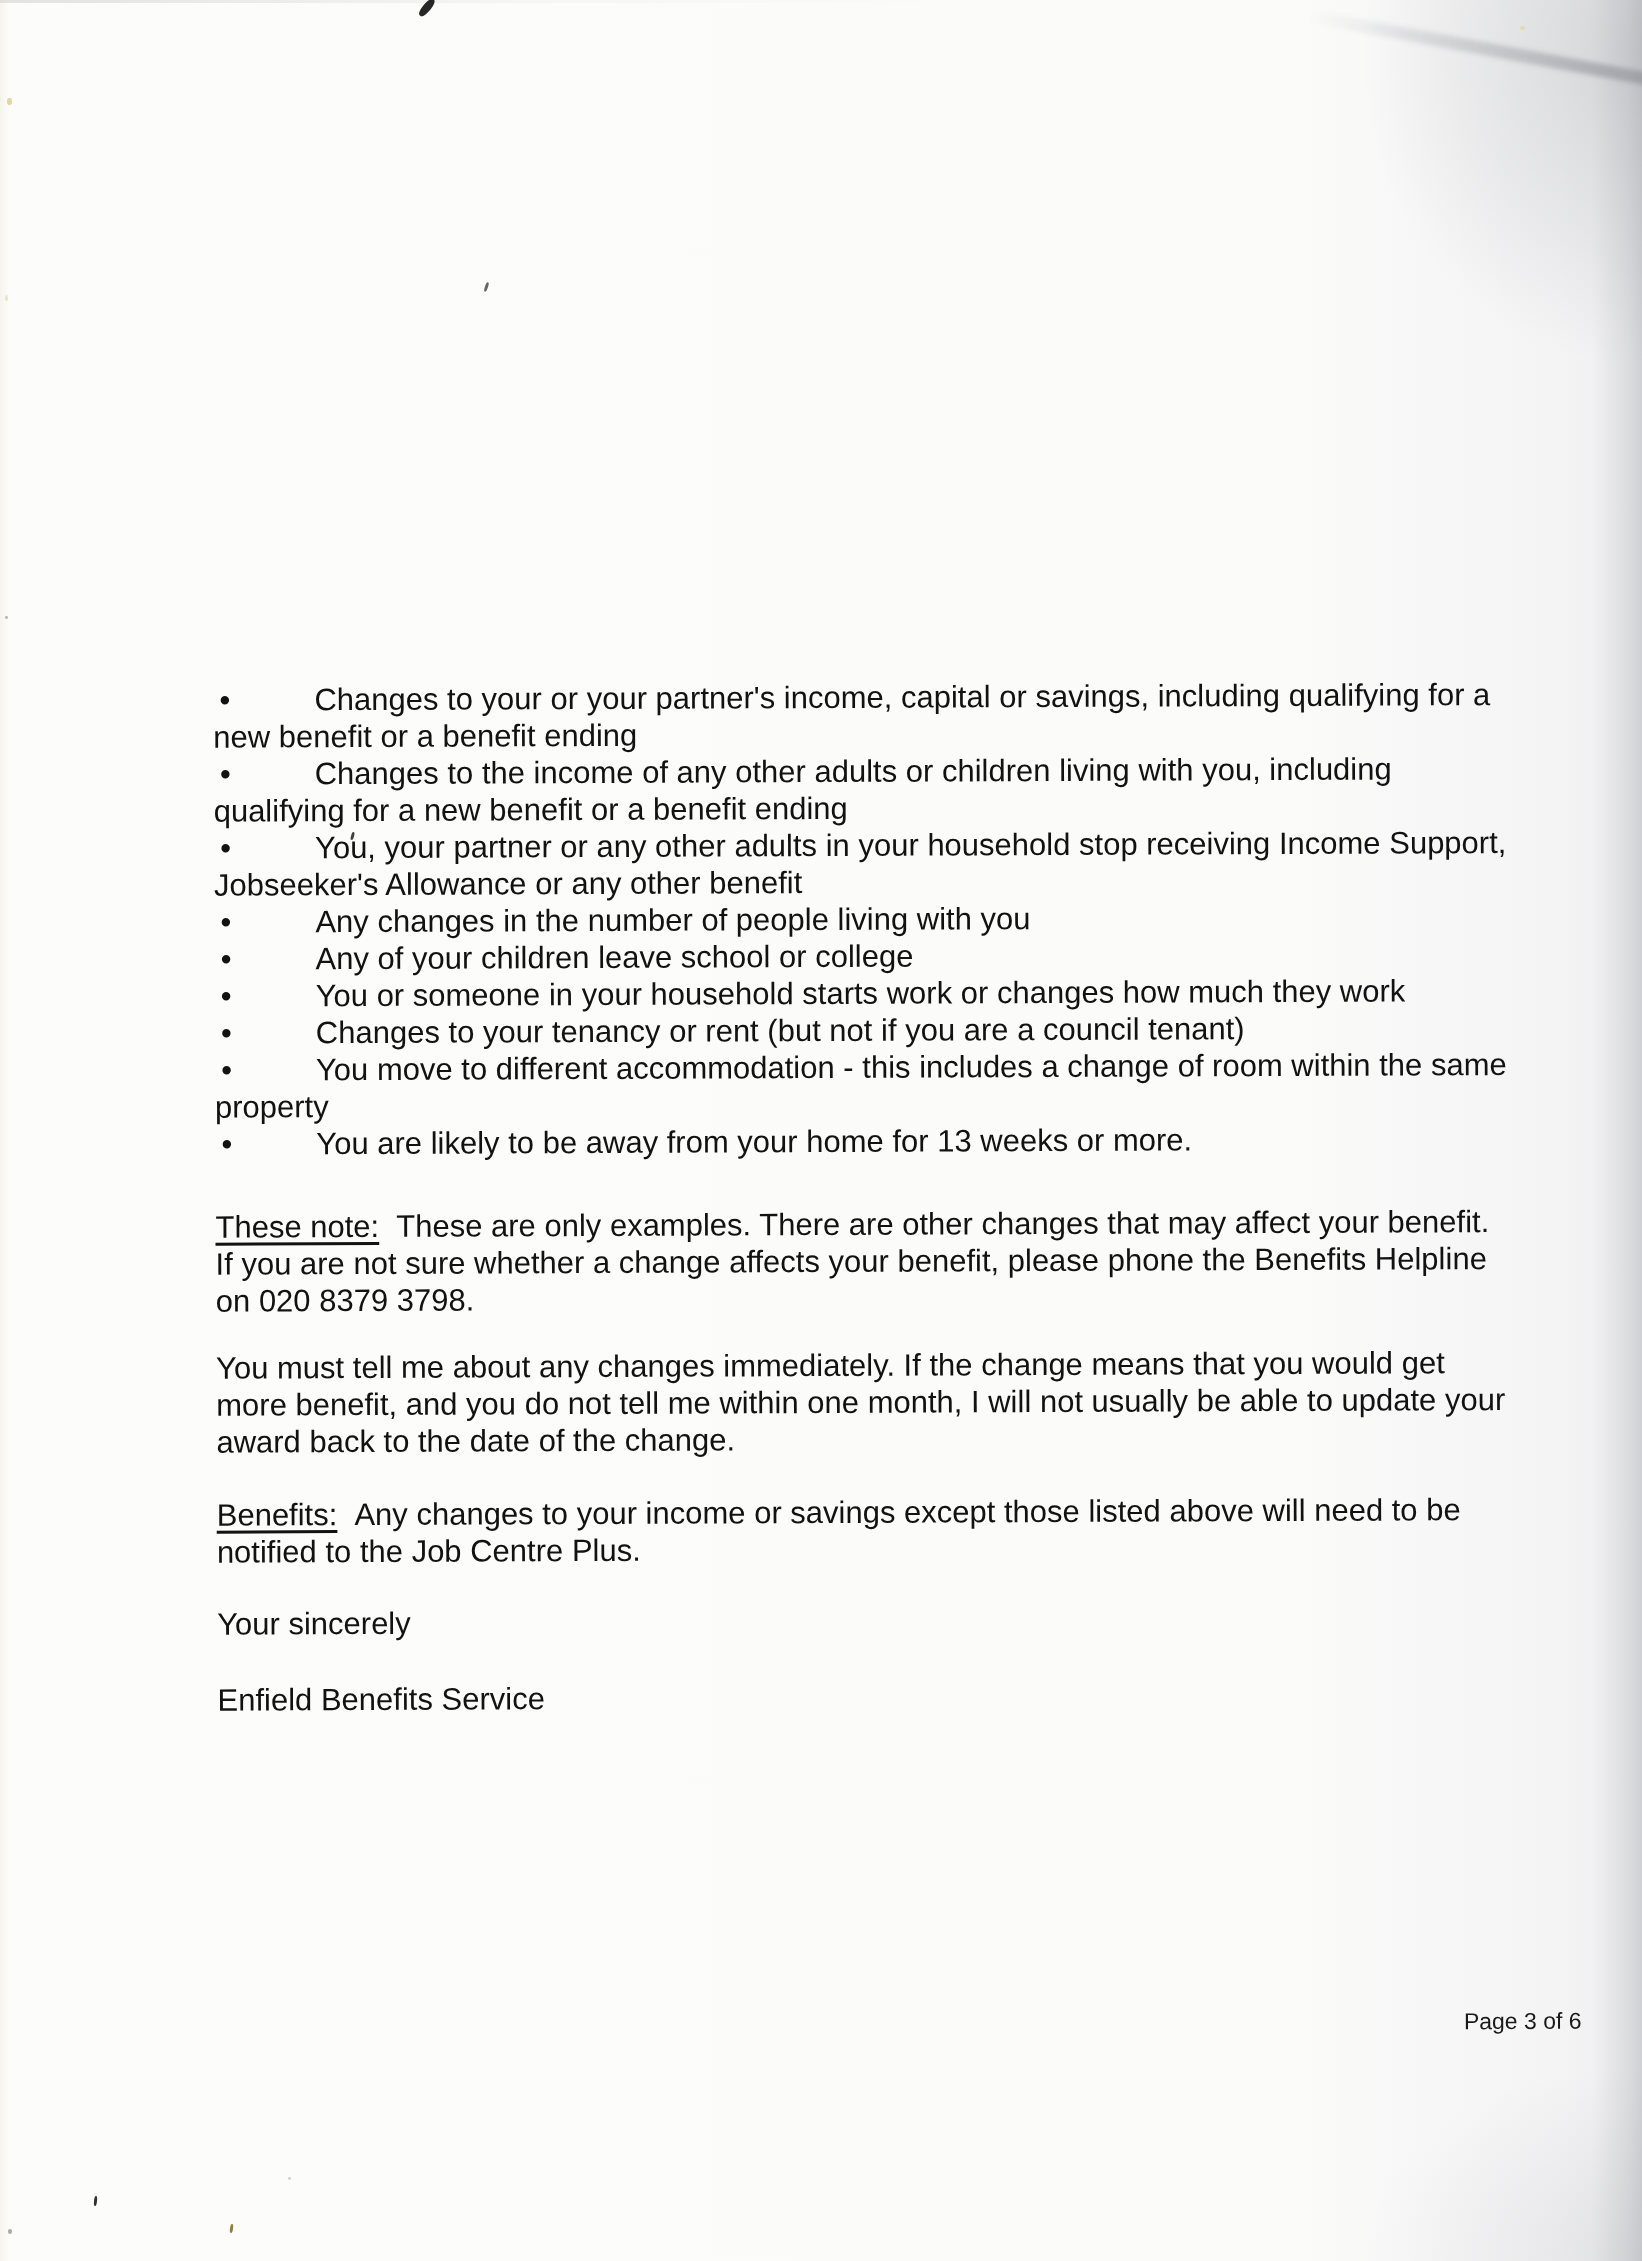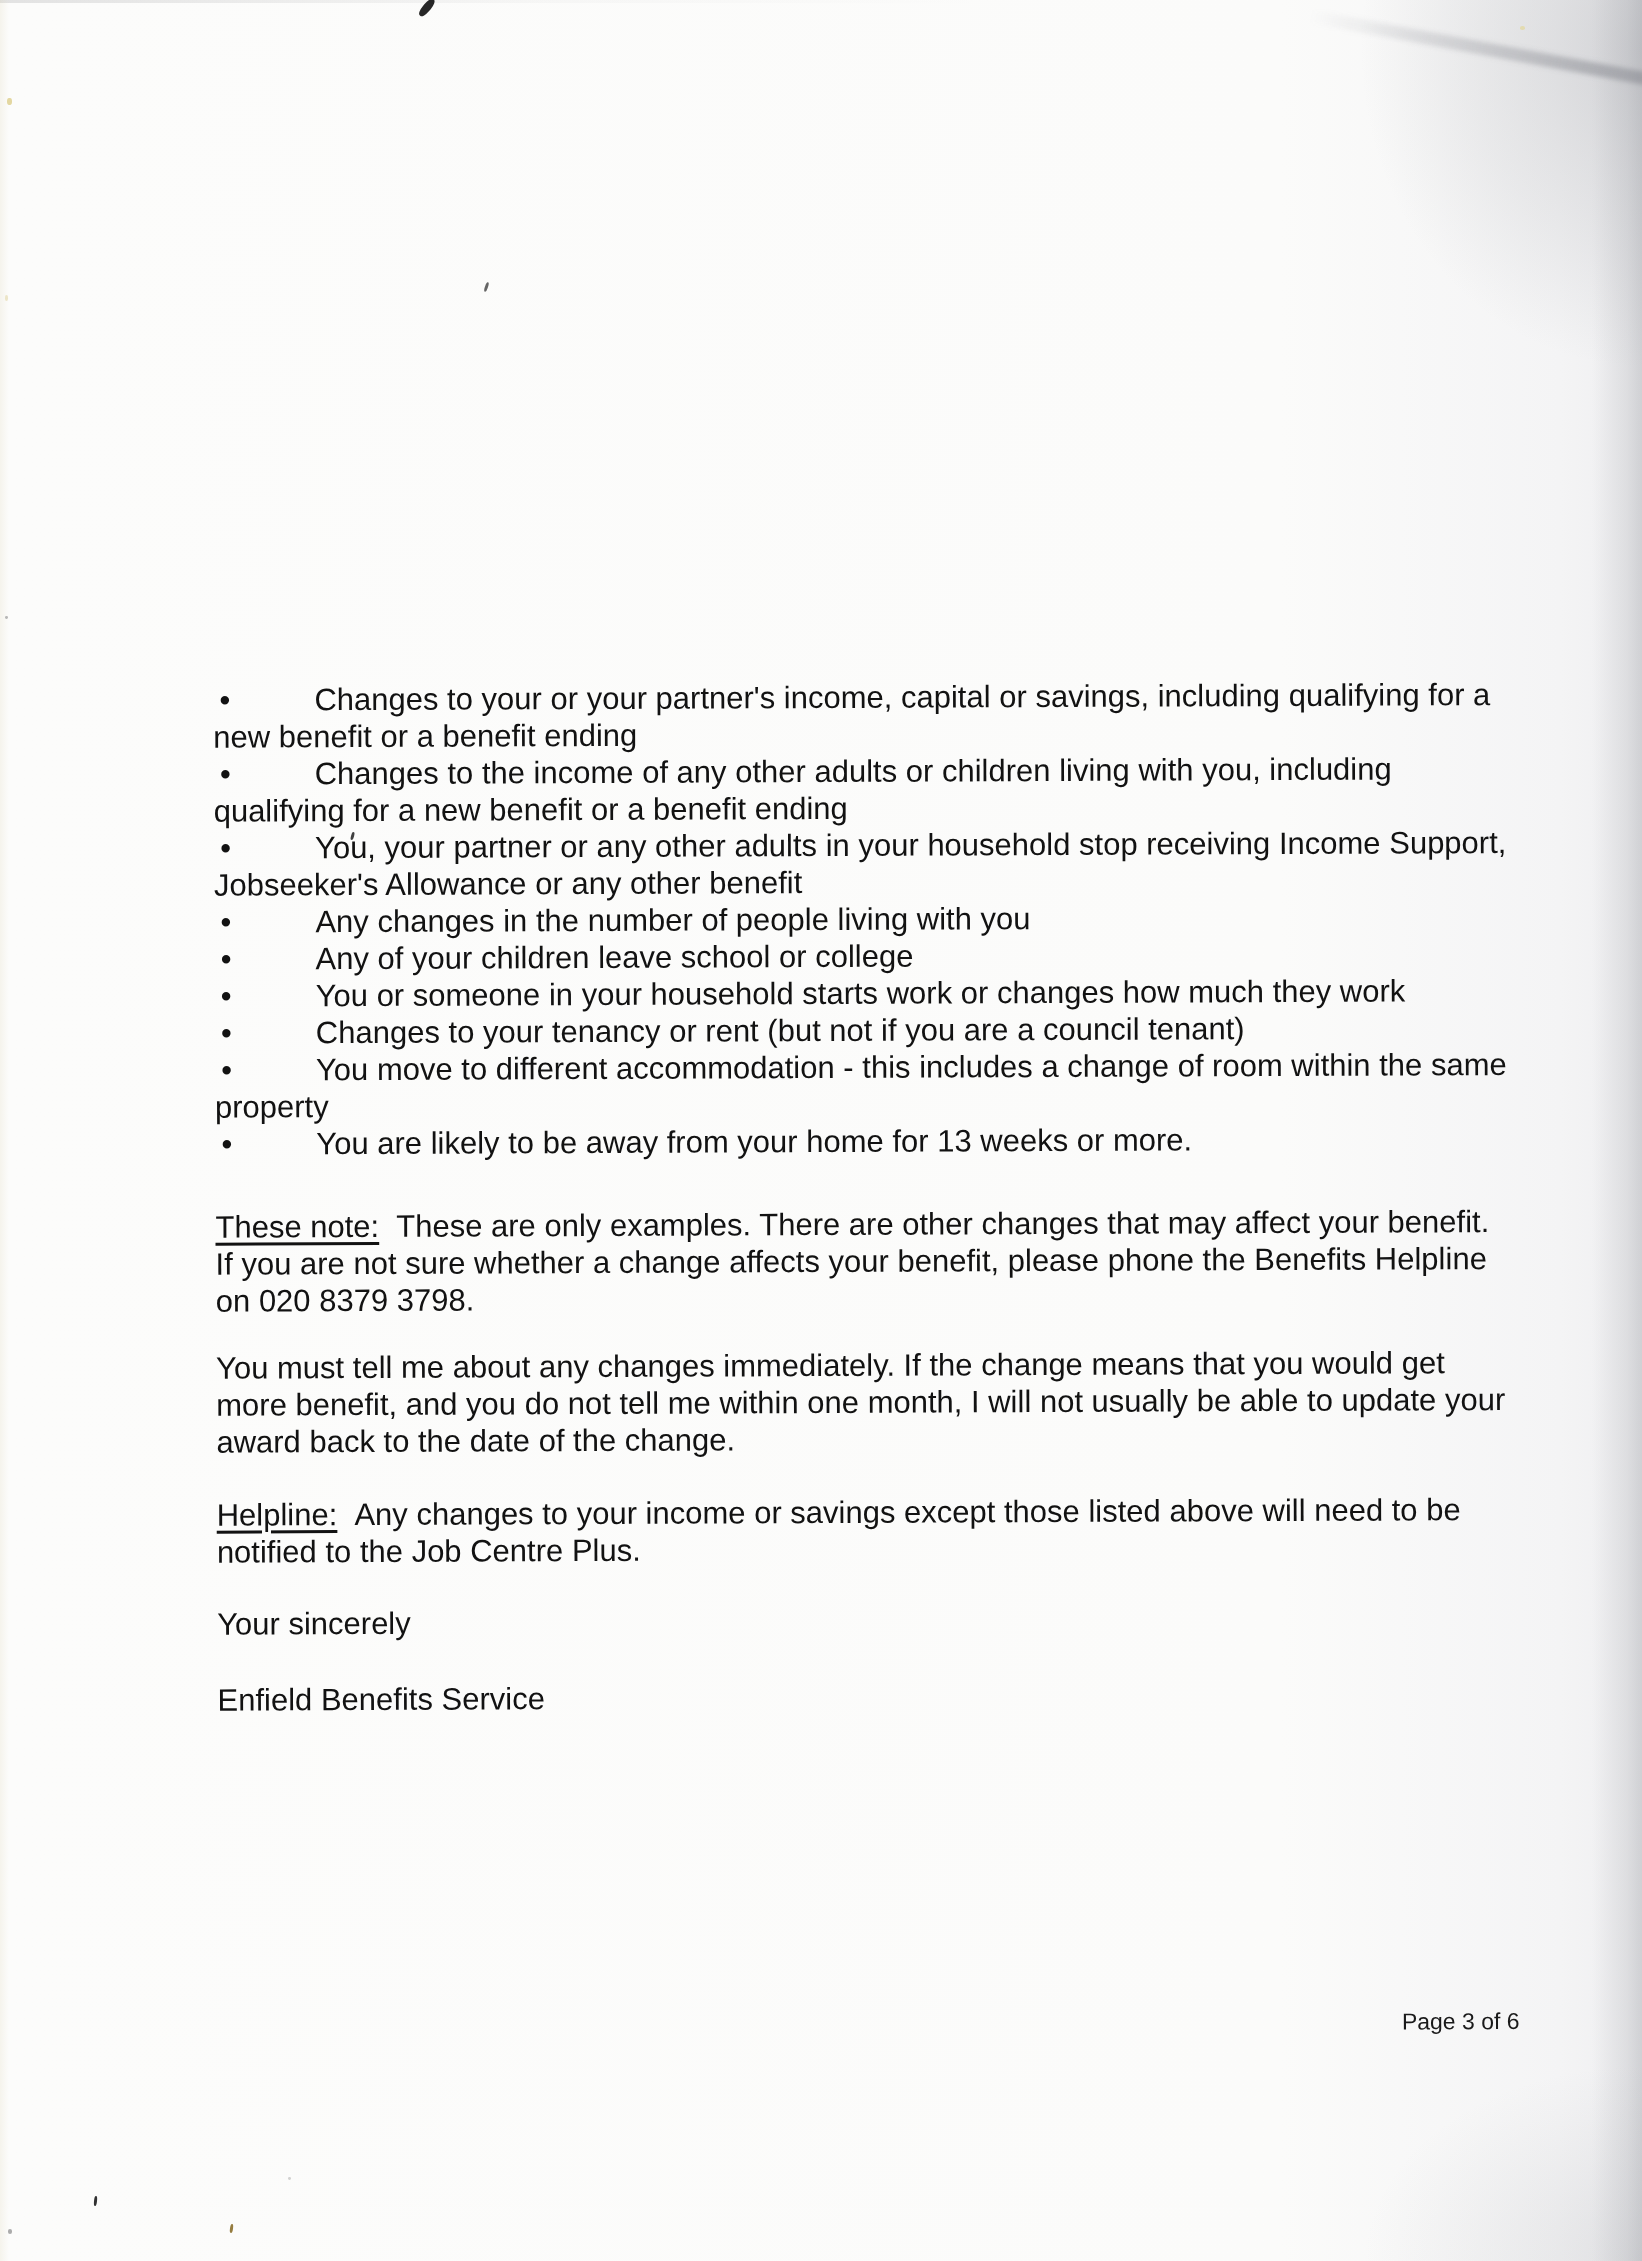--- a/index.html
+++ b/index.html
@@ -84,21 +84,21 @@
   .signature      { margin-top: 39px !important; }
   .plabel {
     text-decoration: underline;
     text-decoration-thickness: 2.6px;
     text-underline-offset: 5.2px;
     margin-right: 0.55em;
   }
   .plabel:empty { display: none; }
   .footer {
     position: absolute;
-    left: 1398px; top: 2011px;
+    left: 1460px; top: 2011px;
     color: #1a1a1a;
     font-size: 23px;
     line-height: 27px;
   }
 </style>
 </head>
 <body>
 
 <div class="page">
 
@@ -132,21 +132,21 @@
         <p class="bullet"><span class="dot">•</span><span class="tab"></span><span>You or someone in your household starts work or changes how much they work</span></p>
         <p class="bullet"><span class="dot">•</span><span class="tab"></span><span>Changes to your tenancy or rent (but not if you are a council tenant)</span></p>
         <p class="bullet"><span class="dot">•</span><span class="tab"></span><span>You move to different accommodation - this includes a change of room within the same property</span></p>
         <p class="bullet"><span class="dot">•</span><span class="tab"></span><span>You are likely to be away from your home for 13 weeks or more.</span></p>
       </div>
 
       <p class="para-note"><span class="plabel">These note:</span><span>These are only examples. There are other changes that may affect your benefit. If you are not sure whether a change affects your benefit, please phone the Benefits Helpline on 020 8379 3798.</span></p>
 
       <p class="para-must"><span>You must tell me about any changes immediately. If the change means that you would get more benefit, and you do not tell me within one month, I will not usually be able to update your award back to the date of the change.</span></p>
 
-      <p class="para-important"><span class="plabel">Helpline:</span><span>Any changes to your income or savings except those listed above will need to be notified to the Job Centre Plus.</span></p>
+      <p class="para-important"><span class="plabel">Benefits:</span><span>Any changes to your income or savings except those listed above will need to be notified to the Job Centre Plus.</span></p>
 
       <p class="closing">Your sincerely</p>
 
       <p class="signature">Enfield Benefits Service</p>
 
     </div>
 
     <div class="footer">Page 3 of 6</div>
   </div>
 

